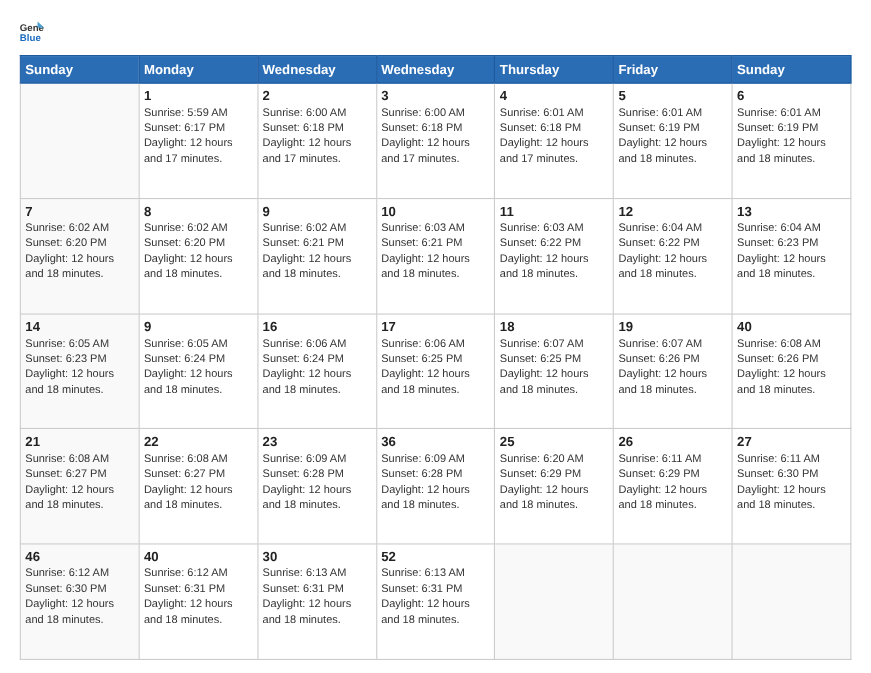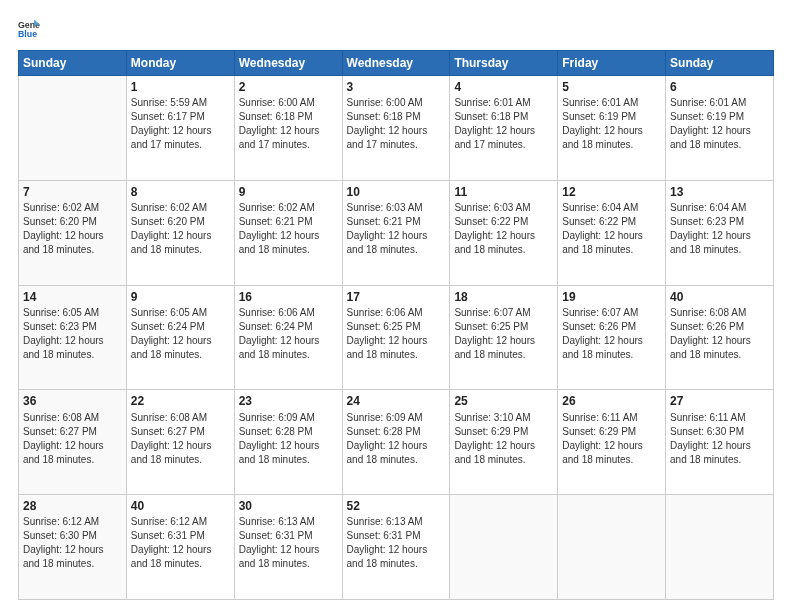--- a/index.html
+++ b/index.html
@@ -272,50 +272,50 @@
           <td>
             <span class="day-number">40</span>
             <div class="day-info" style="white-space: pre-line;">Sunrise: 6:08 AM
 Sunset: 6:26 PM
 Daylight: 12 hours
 and 18 minutes.</div>
           </td>
         </tr>
         <tr>
           <td>
-            <span class="day-number">36</span>
+            <span class="day-number">21</span>
             <div class="day-info" style="white-space: pre-line;">Sunrise: 6:08 AM
 Sunset: 6:27 PM
 Daylight: 12 hours
 and 18 minutes.</div>
           </td>
           <td>
             <span class="day-number">22</span>
             <div class="day-info" style="white-space: pre-line;">Sunrise: 6:08 AM
 Sunset: 6:27 PM
 Daylight: 12 hours
 and 18 minutes.</div>
           </td>
           <td>
             <span class="day-number">23</span>
             <div class="day-info" style="white-space: pre-line;">Sunrise: 6:09 AM
 Sunset: 6:28 PM
 Daylight: 12 hours
 and 18 minutes.</div>
           </td>
           <td>
-            <span class="day-number">24</span>
+            <span class="day-number">36</span>
             <div class="day-info" style="white-space: pre-line;">Sunrise: 6:09 AM
 Sunset: 6:28 PM
 Daylight: 12 hours
 and 18 minutes.</div>
           </td>
           <td>
             <span class="day-number">25</span>
-            <div class="day-info" style="white-space: pre-line;">Sunrise: 3:10 AM
+            <div class="day-info" style="white-space: pre-line;">Sunrise: 6:20 AM
 Sunset: 6:29 PM
 Daylight: 12 hours
 and 18 minutes.</div>
           </td>
           <td>
             <span class="day-number">26</span>
             <div class="day-info" style="white-space: pre-line;">Sunrise: 6:11 AM
 Sunset: 6:29 PM
 Daylight: 12 hours
 and 18 minutes.</div>
@@ -323,21 +323,21 @@
           <td>
             <span class="day-number">27</span>
             <div class="day-info" style="white-space: pre-line;">Sunrise: 6:11 AM
 Sunset: 6:30 PM
 Daylight: 12 hours
 and 18 minutes.</div>
           </td>
         </tr>
         <tr>
           <td>
-            <span class="day-number">28</span>
+            <span class="day-number">46</span>
             <div class="day-info" style="white-space: pre-line;">Sunrise: 6:12 AM
 Sunset: 6:30 PM
 Daylight: 12 hours
 and 18 minutes.</div>
           </td>
           <td>
             <span class="day-number">40</span>
             <div class="day-info" style="white-space: pre-line;">Sunrise: 6:12 AM
 Sunset: 6:31 PM
 Daylight: 12 hours

